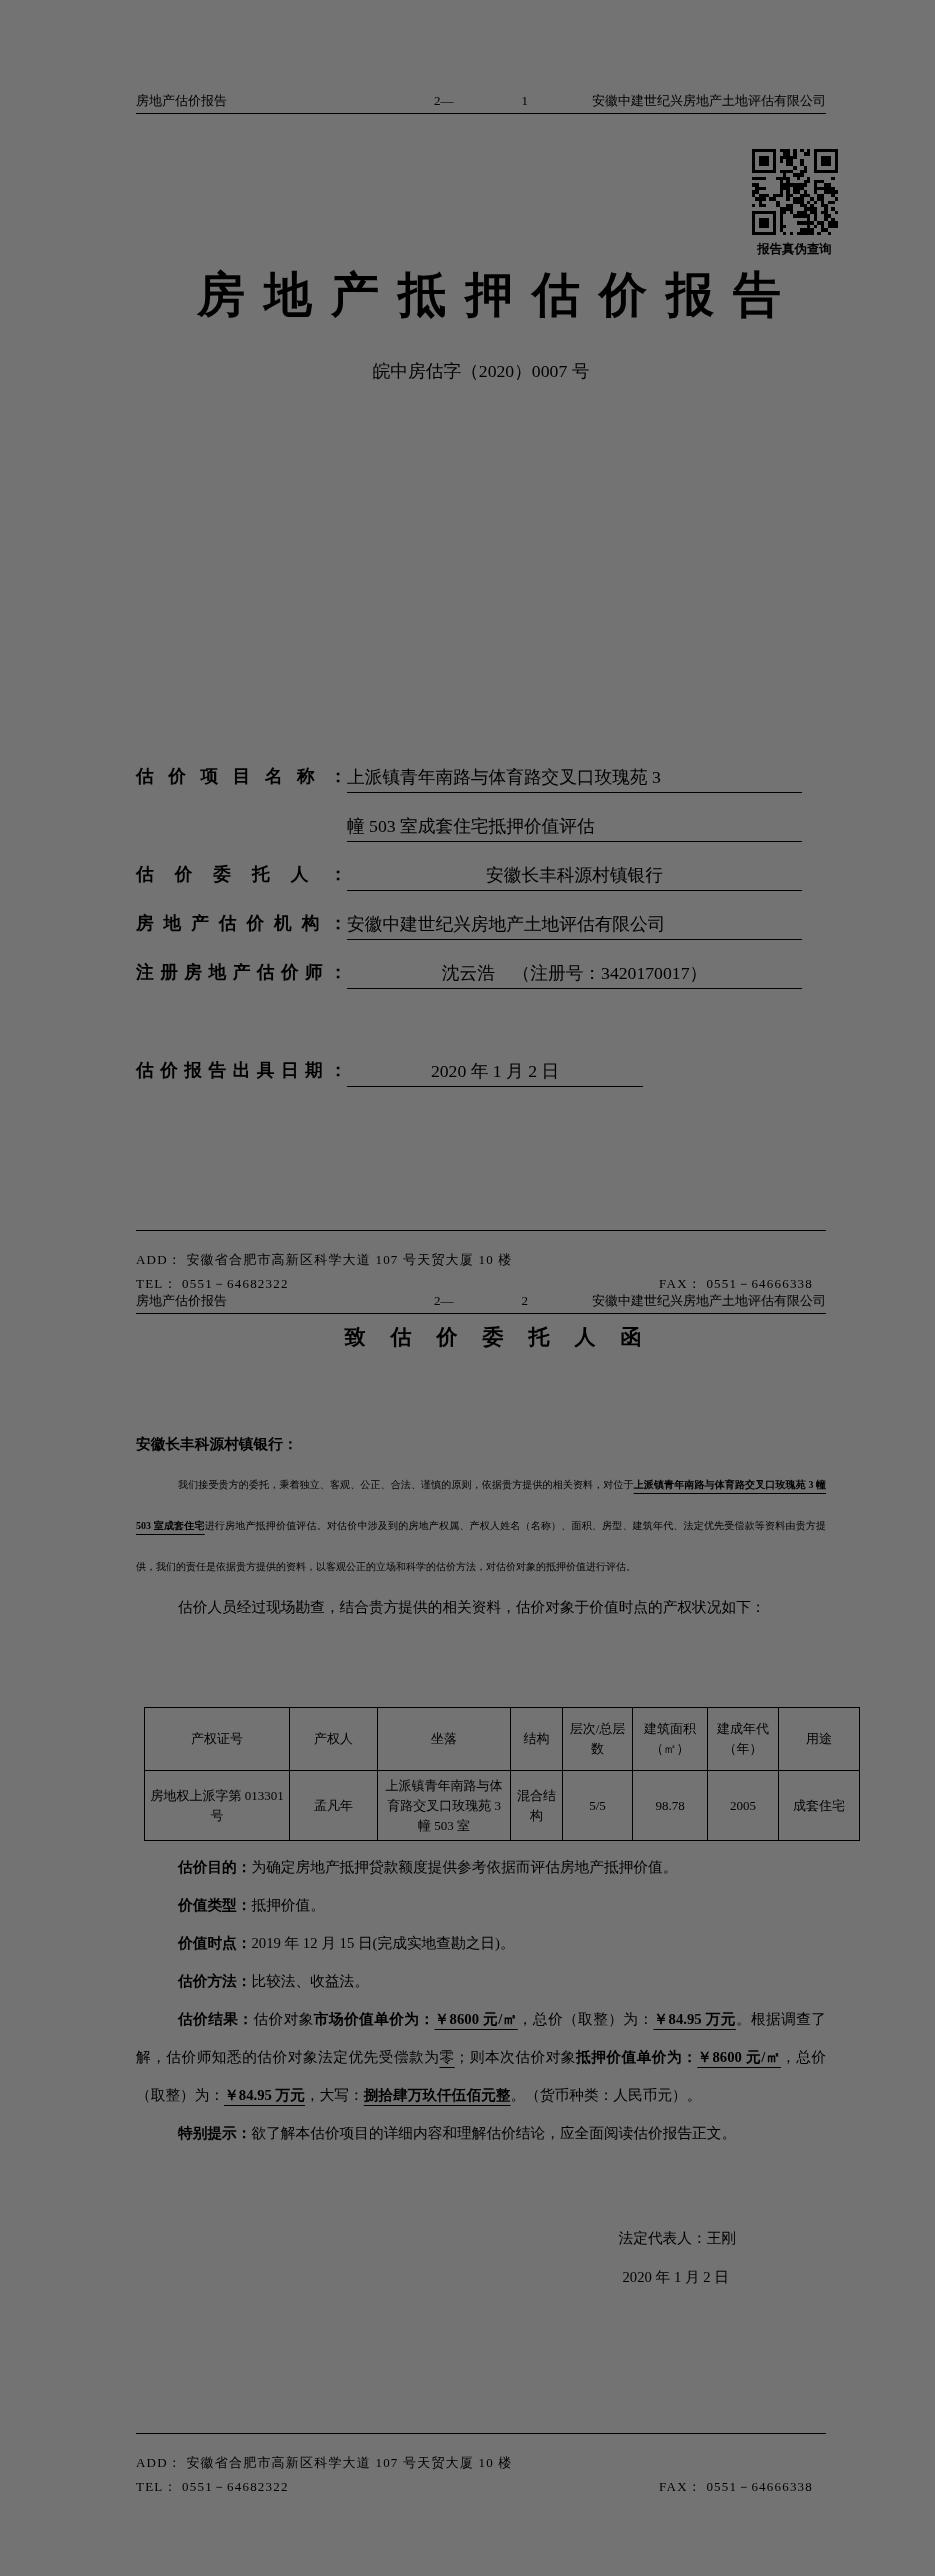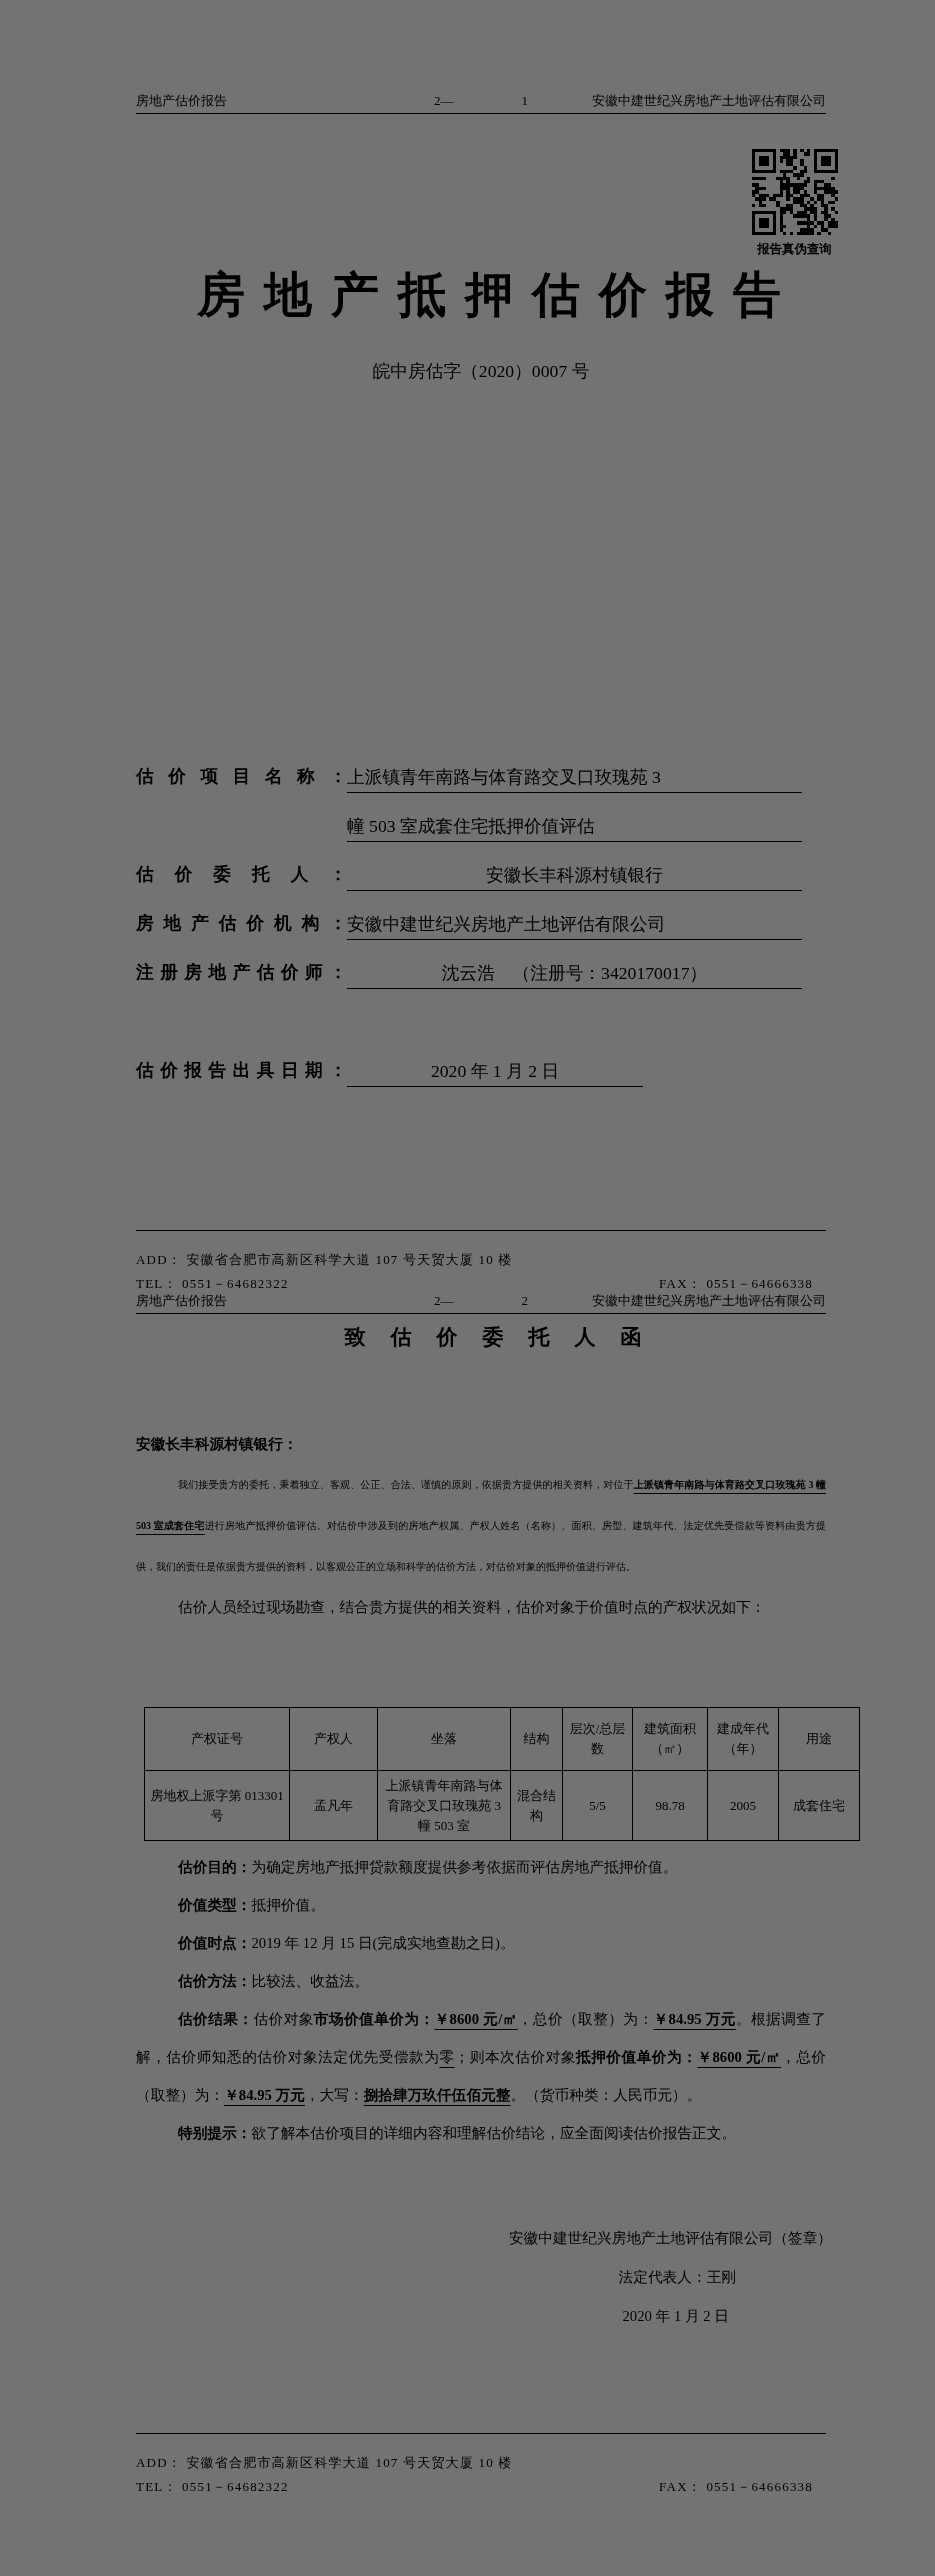--- a/index.html
+++ b/index.html
@@ -535,21 +535,20 @@
   <div class="secs">
     <p class="sline"><span class="blab">估价目的：</span><span>为确定房地产抵押贷款额度提供参考依据而评估房地产抵押价值。</span></p>
     <p class="sline"><span class="blab">价值类型：</span><span>抵押价值。</span></p>
     <p class="sline"><span class="blab">价值时点：</span><span>2019 年 12 月 15 日(完成实地查勘之日)。</span></p>
     <p class="sline"><span class="blab">估价方法：</span><span>比较法、收益法。</span></p>
     <p class="rpara"><span class="blab">估价结果：</span><span>估价对象</span><span class="blab">市场价值单价为：</span><span class="bu">￥8600 元/㎡</span><span>，总价（取整）为：</span><span class="bu">￥84.95 万元</span><span>。根据调查了解，估价师知悉的估价对象法定优先受偿款为</span><span class="u">零</span><span>；则本次估价对象</span><span class="blab">抵押价值单价为：</span><span class="bu">￥8600 元/㎡</span><span>，总价（取整）为：</span><span class="bu">￥84.95 万元</span><span>，大写：</span><span class="bu">捌拾肆万玖仟伍佰元整</span><span>。（货币种类：人民币元）。</span></p>
     <p class="rpara"><span class="blab">特别提示：</span><span>欲了解本估价项目的详细内容和理解估价结论，应全面阅读估价报告正文。</span></p>
   </div>
 
   <div class="sig">
-    <div>安徽中建世纪兴房地产土地评估有限公司（签章）</div>
     <div class="l2">法定代表人：王刚</div>
     <div class="l3">2020 年 1 月 2 日</div>
   </div>
 
   <div class="pfoot" style="top:2433px;">
     <div class="fline">ADD： 安徽省合肥市高新区科学大道 107 号天贸大厦 10 楼</div>
     <div class="frow2">
       <span>TEL： 0551－64682322</span>
       <span>FAX： 0551－64666338</span>
     </div>

